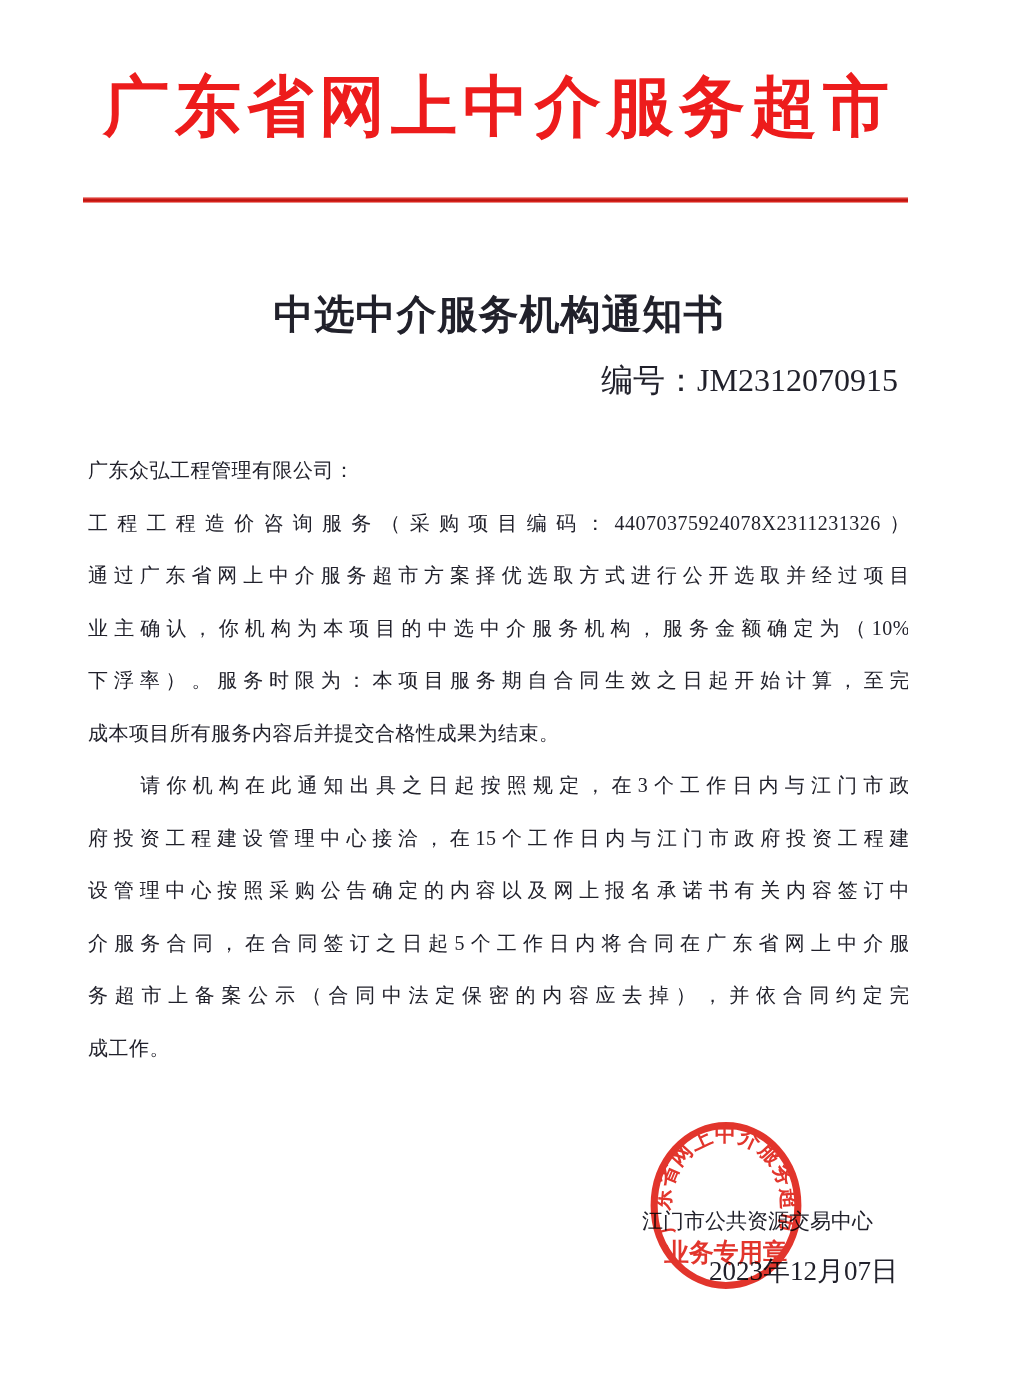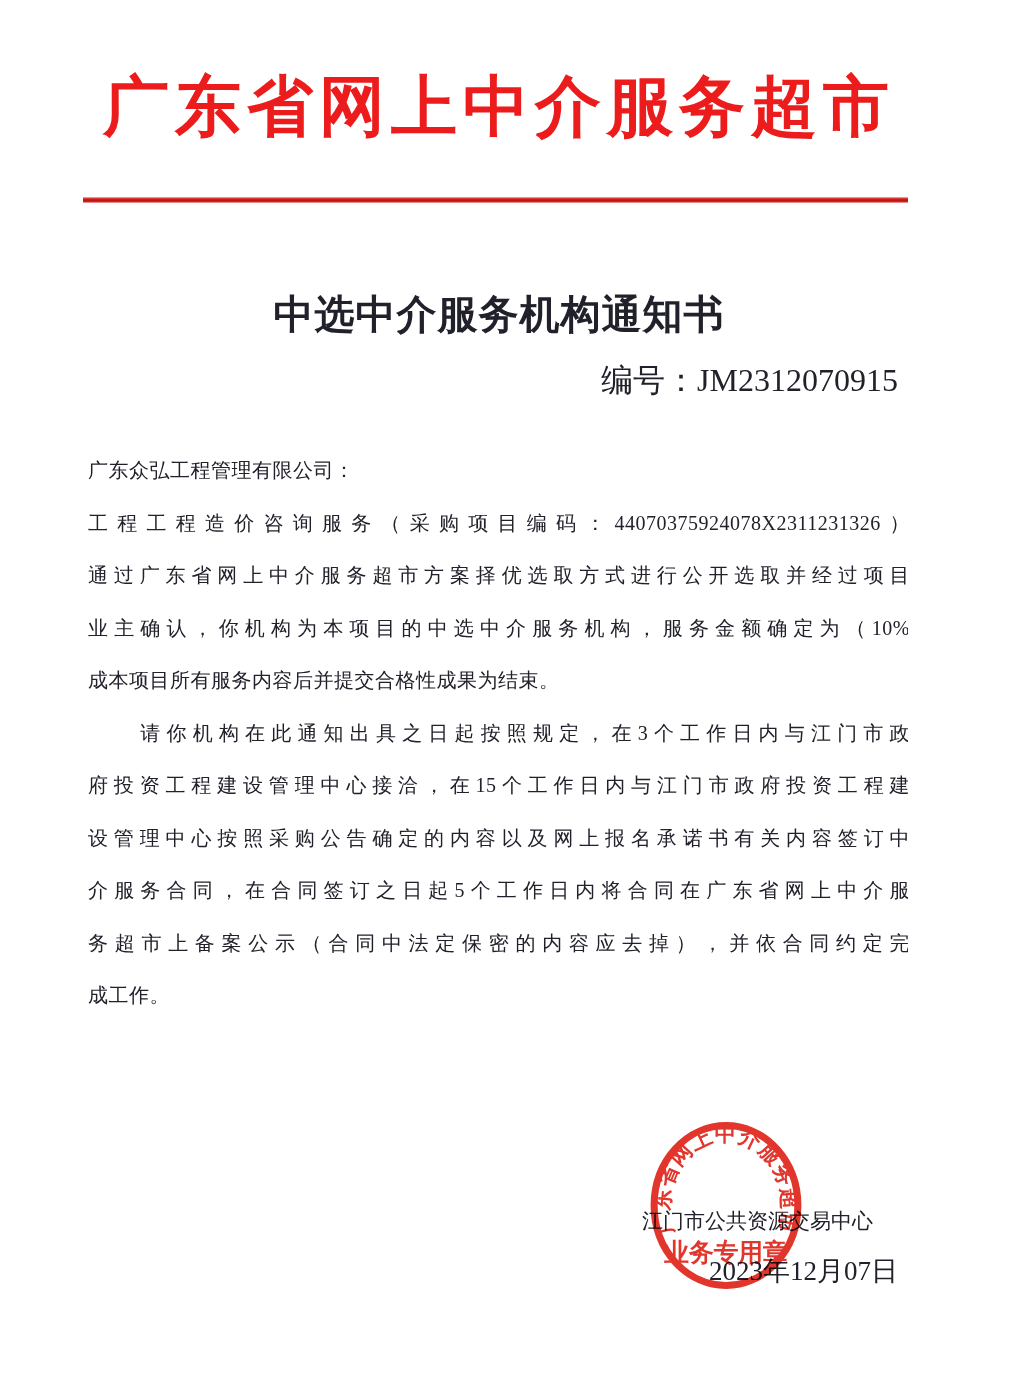--- a/index.html
+++ b/index.html
@@ -88,20 +88,21 @@
 
   <div class="doc-title">中选中介服务机构通知书</div>
 
   <div class="doc-number"><span>编号：</span><span>JM2312070915</span></div>
 
   <div class="body-text">
       <div class="bline">广东众弘工程管理有限公司：</div>
       <div class="bline fill">工程工程造价咨询服务（采购项目编码：44070375924078X2311231326）</div>
       <div class="bline fill">通过广东省网上中介服务超市方案择优选取方式进行公开选取并经过项目</div>
       <div class="bline fill">业主确认，你机构为本项目的中选中介服务机构，服务金额确定为（10%</div>
+      <div class="bline fill">下浮率）。服务时限为：本项目服务期自合同生效之日起开始计算，至完</div>
       <div class="bline">成本项目所有服务内容后并提交合格性成果为结束。</div>
       <div class="bline fill">　　请你机构在此通知出具之日起按照规定，在3个工作日内与江门市政</div>
       <div class="bline fill">府投资工程建设管理中心接洽，在15个工作日内与江门市政府投资工程建</div>
       <div class="bline fill">设管理中心按照采购公告确定的内容以及网上报名承诺书有关内容签订中</div>
       <div class="bline fill">介服务合同，在合同签订之日起5个工作日内将合同在广东省网上中介服</div>
       <div class="bline fill">务超市上备案公示（合同中法定保密的内容应去掉），并依合同约定完</div>
       <div class="bline">成工作。</div>
     </div>
 
   <div class="sig-org">江门市公共资源交易中心</div>

